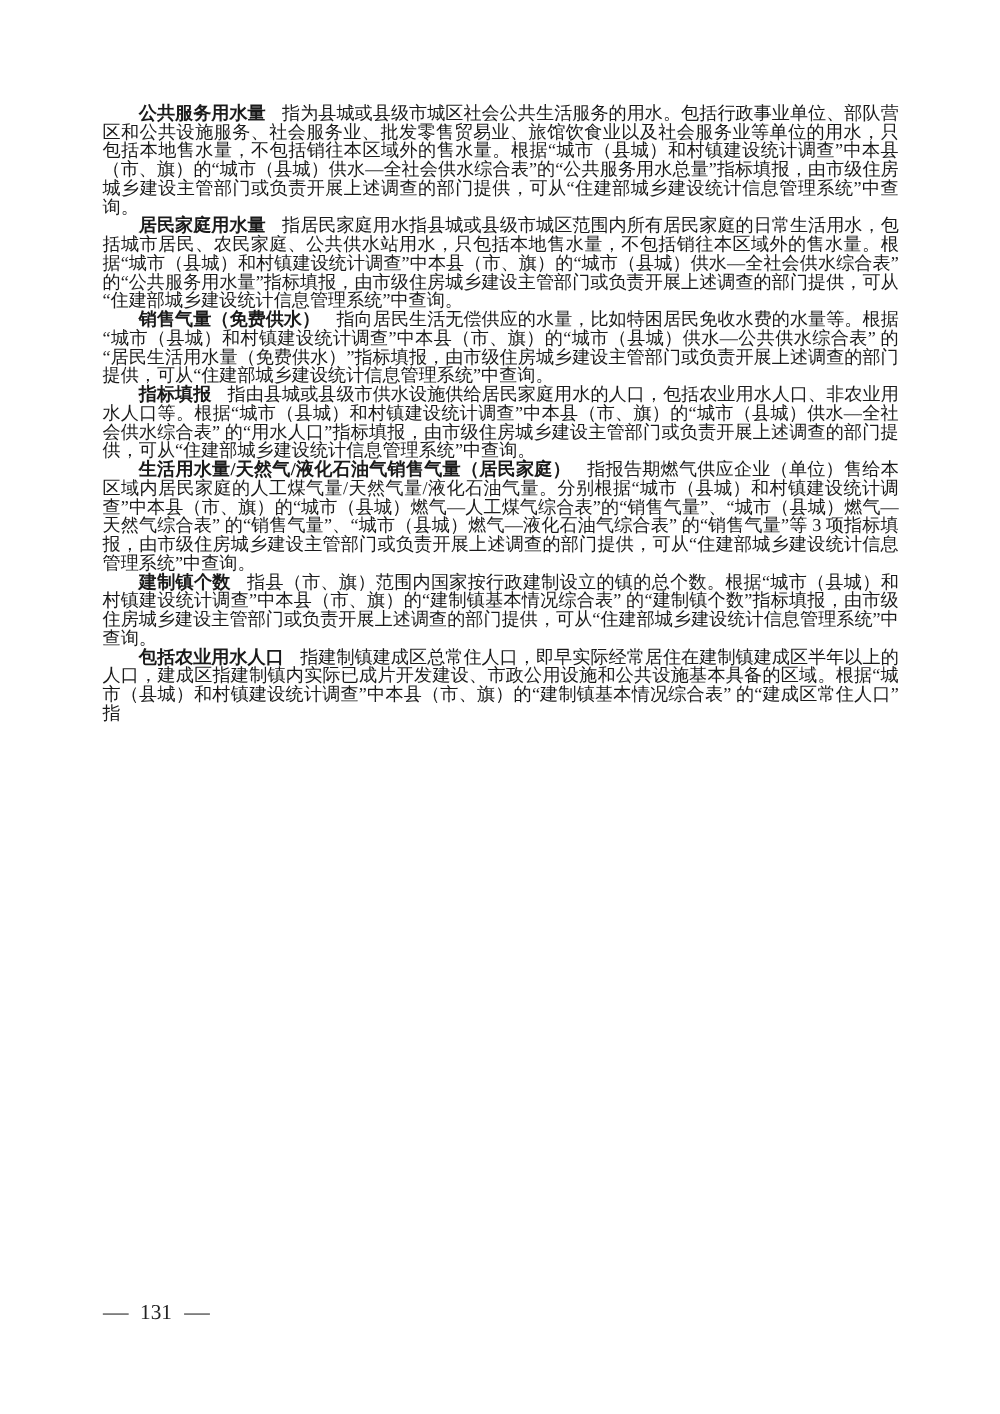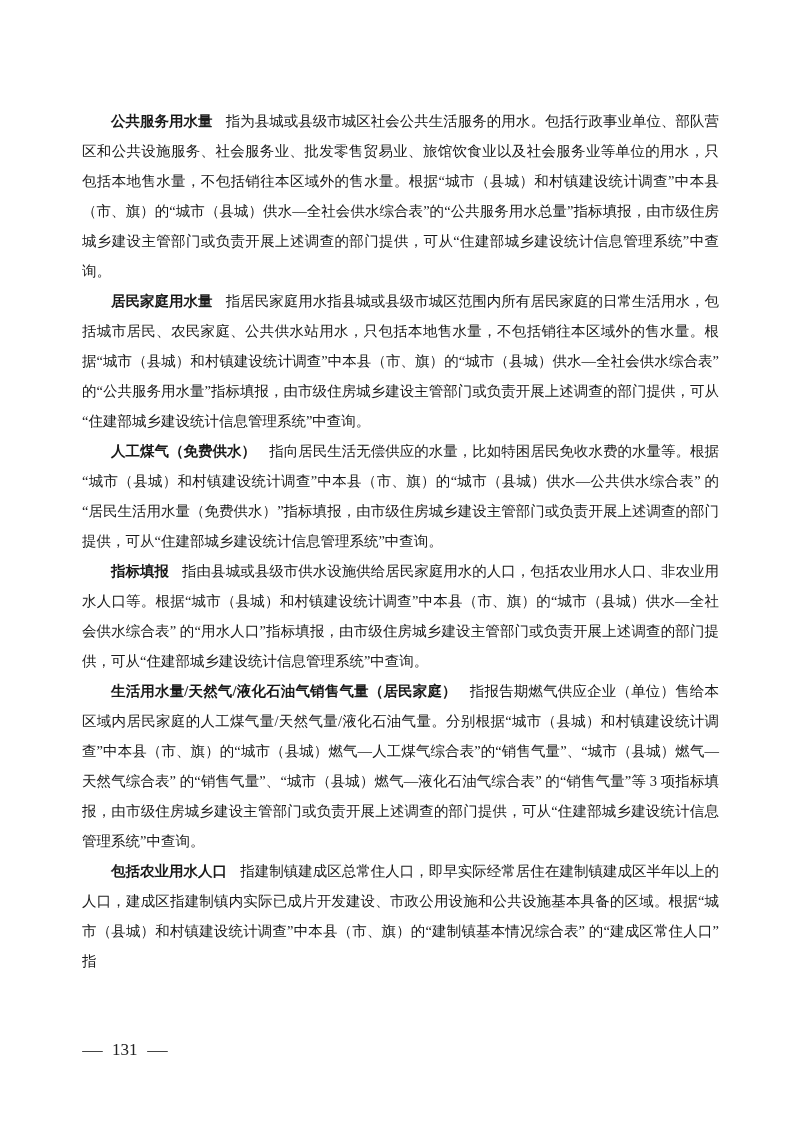--- a/index.html
+++ b/index.html
@@ -12,24 +12,24 @@
     width: 800px;
     height: 1131px;
     background: #ffffff;
     font-family: "Liberation Serif", "DejaVu Serif", serif;
     color: #1a1a1a;
     overflow: hidden;
   }
   .content {
     position: absolute;
     left: 82px;
-    top: 106px;
+    top: 84px;
     width: 637px;
     font-size: 14.5px;
-    line-height: 30px;
+    line-height: 15px;
     text-align: justify;
     text-justify: inter-ideograph;
   }
   .content p {
     margin: 0;
     text-indent: 2em;
   }
   .term {
     font-weight: bold;
     margin-right: 0.9em;
@@ -56,27 +56,28 @@
 </head>
 <body>
 
 <div class="page">
 
   <main class="content">
     <p><span class="term">公共服务用水量</span><span class="definition">指为县城或县级市城区社会公共生活服务的用水。包括行政事业单位、部队营区和公共设施服务、社会服务业、批发零售贸易业、旅馆饮食业以及社会服务业等单位的用水，只包括本地售水量，不包括销往本区域外的售水量。根据“城市（县城）和村镇建设统计调查”中本县（市、旗）的“城市（县城）供水—全社会供水综合表”的“公共服务用水总量”指标填报，由市级住房城乡建设主管部门或负责开展上述调查的部门提供，可从“住建部城乡建设统计信息管理系统”中查询。</span></p>
 
     <p><span class="term">居民家庭用水量</span><span class="definition">指居民家庭用水指县城或县级市城区范围内所有居民家庭的日常生活用水，包括城市居民、农民家庭、公共供水站用水，只包括本地售水量，不包括销往本区域外的售水量。根据“城市（县城）和村镇建设统计调查”中本县（市、旗）的“城市（县城）供水—全社会供水综合表” 的“公共服务用水量”指标填报，由市级住房城乡建设主管部门或负责开展上述调查的部门提供，可从“住建部城乡建设统计信息管理系统”中查询。</span></p>
 
-    <p><span class="term">人工煤气（免费供水）</span><span class="definition">指向居民生活无偿供应的水量，比如特困居民免收水费的水量等。根据“城市（县城）和村镇建设统计调查”中本县（市、旗）的“城市（县城）供水—公共供水综合表” 的“居民生活用水量（免费供水）”指标填报，由市级住房城乡建设主管部门或负责开展上述调查的部门提供，可从“住建部城乡建设统计信息管理系统”中查询。</span></p>
+    <p><span class="term">销售气量（免费供水）</span><span class="definition">指向居民生活无偿供应的水量，比如特困居民免收水费的水量等。根据“城市（县城）和村镇建设统计调查”中本县（市、旗）的“城市（县城）供水—公共供水综合表” 的“居民生活用水量（免费供水）”指标填报，由市级住房城乡建设主管部门或负责开展上述调查的部门提供，可从“住建部城乡建设统计信息管理系统”中查询。</span></p>
 
     <p><span class="term">指标填报</span><span class="definition">指由县城或县级市供水设施供给居民家庭用水的人口，包括农业用水人口、非农业用水人口等。根据“城市（县城）和村镇建设统计调查”中本县（市、旗）的“城市（县城）供水—全社会供水综合表” 的“用水人口”指标填报，由市级住房城乡建设主管部门或负责开展上述调查的部门提供，可从“住建部城乡建设统计信息管理系统”中查询。</span></p>
 
 
     <p><span class="term">生活用水量/天然气/液化石油气销售气量（居民家庭）</span><span class="definition">指报告期燃气供应企业（单位）售给本区域内居民家庭的人工煤气量/天然气量/液化石油气量。分别根据“城市（县城）和村镇建设统计调查”中本县（市、旗）的“城市（县城）燃气—人工煤气综合表”的“销售气量”、“城市（县城）燃气—天然气综合表” 的“销售气量”、“城市（县城）燃气—液化石油气综合表” 的“销售气量”等 3 项指标填报，由市级住房城乡建设主管部门或负责开展上述调查的部门提供，可从“住建部城乡建设统计信息管理系统”中查询。</span></p>
 
+    <p><span class="term">建制镇个数</span><span class="definition">指县（市、旗）范围内国家按行政建制设立的镇的总个数。根据“城市（县城）和村镇建设统计调查”中本县（市、旗）的“建制镇基本情况综合表” 的“建制镇个数”指标填报，由市级住房城乡建设主管部门或负责开展上述调查的部门提供，可从“住建部城乡建设统计信息管理系统”中查询。</span></p>
 
     <p><span class="term">包括农业用水人口</span><span class="definition">指建制镇建成区总常住人口，即早实际经常居住在建制镇建成区半年以上的人口，建成区指建制镇内实际已成片开发建设、市政公用设施和公共设施基本具备的区域。根据“城市（县城）和村镇建设统计调查”中本县（市、旗）的“建制镇基本情况综合表” 的“建成区常住人口”指</span></p>
   </main>
 
   <footer class="footer">
     <span class="dash">—</span>
     <span class="num">131</span>
     <span class="dash">—</span>
   </footer>
 

